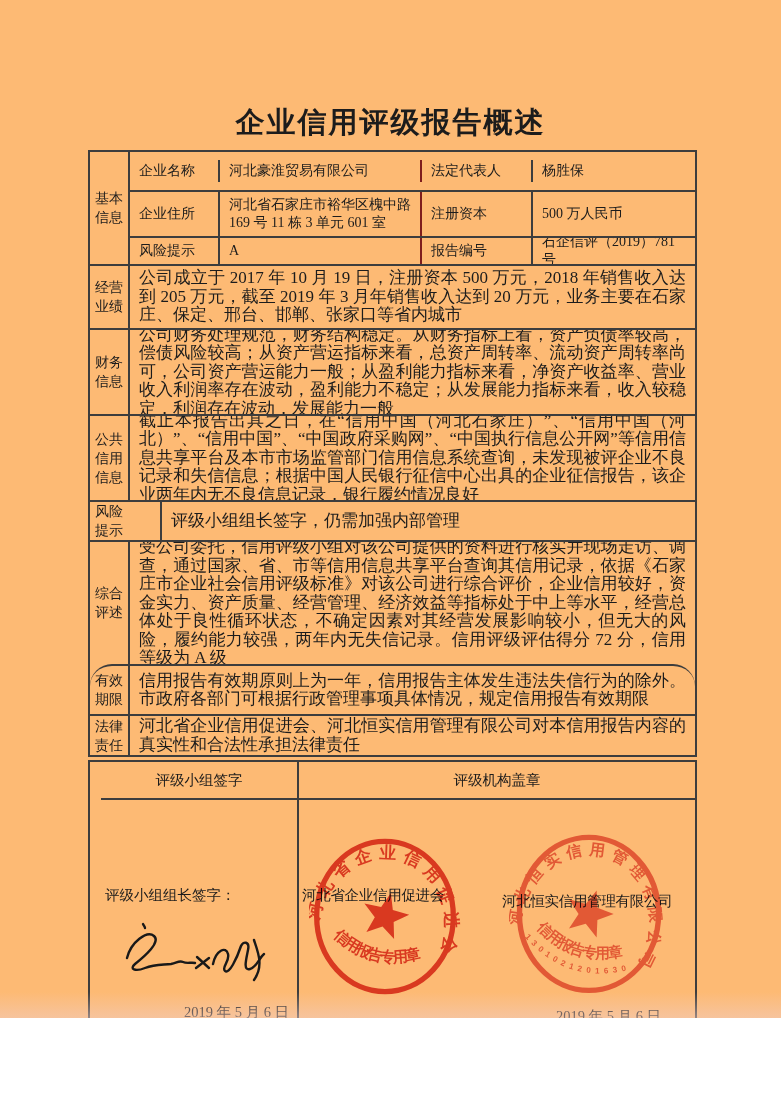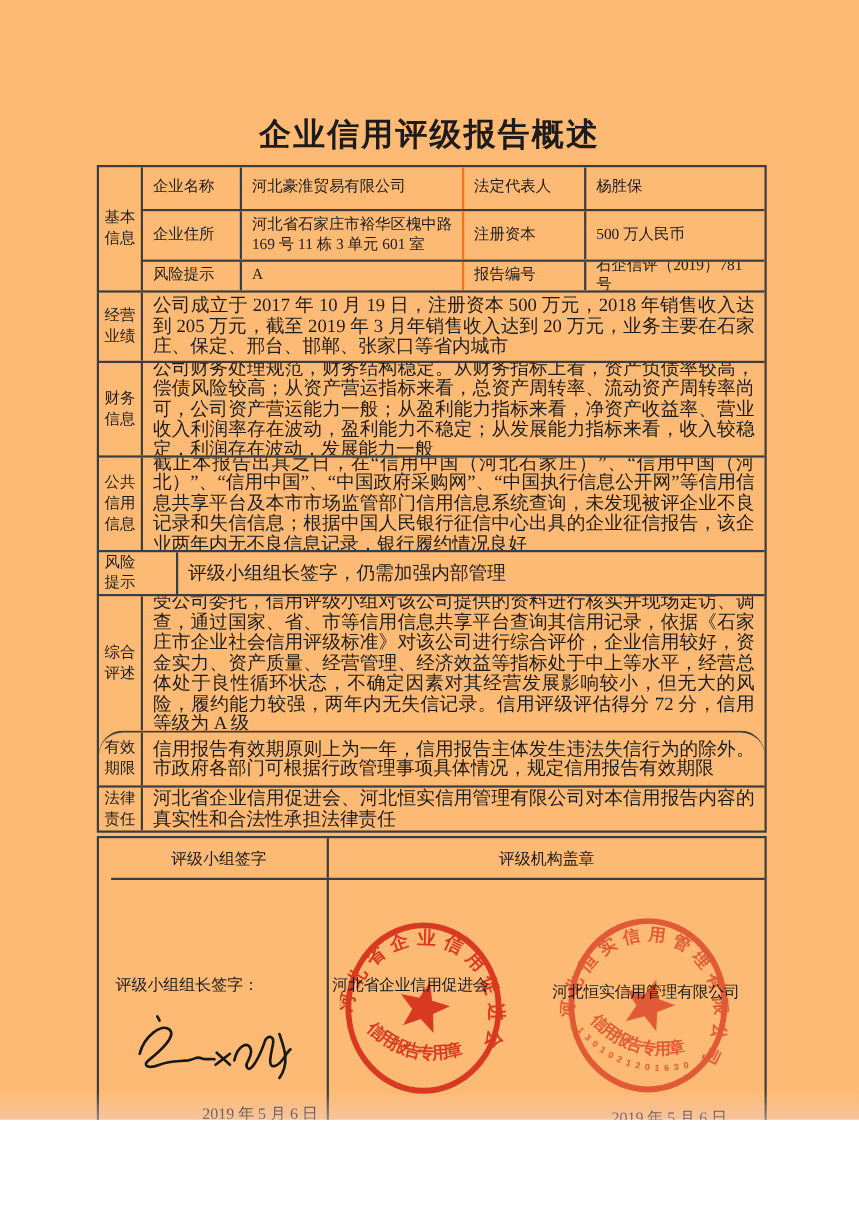--- a/index.html
+++ b/index.html
@@ -22,21 +22,21 @@
     font-size:17px; line-height:18.5px; padding:3px 9px; overflow:hidden; }
   .cell-r .jt { width:100%; text-align:justify; }
 
   
   .bi-right { flex:1; border-left:2px solid #3d3d3d; display:flex; flex-direction:column; }
   .bi-row { display:flex; border-top:2px solid #3d3d3d; flex:0 0 auto; overflow:hidden; }
   .bi-row.first { border-top:none; }
   .bi-cell { display:flex; align-items:center; padding:2px 9px; font-size:14px; line-height:18px; overflow:hidden; }
   .bc1 { width:88px; flex:0 0 88px; }
   .bc2 { width:202px; flex:0 0 202px; border-left:2px solid #3d3d3d; }
-  .bc3 { width:111px; flex:0 0 111px; border-left:2px solid #f97316; }
+  .bc3 { width:111px; flex:0 0 111px; border-left:2px solid #7f1d1d; }
   .bc4 { flex:1; border-left:2px solid #3d3d3d; }
 
   
   .sig-tbl { position:absolute; left:88px; top:760px; width:609px; height:281px;
     border:2px solid #3d3d3d; display:flex; flex-direction:column;padding-left:11px; }
   .sig-head { display:flex; flex:0 0 36px; }
   .sig-head-cell { display:flex; align-items:center; justify-content:center; font-size:14.5px; }
   .shc-left { width:196px; flex:0 0 196px; }
   .shc-right { flex:1; border-left:2px solid #3d3d3d; }
   .sig-body { display:flex; flex:1; border-top:2px solid #3d3d3d; }
@@ -66,21 +66,21 @@
 
 <div class="sheet">
 
   <div class="doc-title">企业信用评级报告概述</div>
 
   <div class="tbl">
 
     <div class="row first" style="flex:0 0 112px;">
       <div class="lbl">基本信息</div>
       <div class="bi-right">
-        <div class="bi-row first" style="flex:0 0 38px;">
+        <div class="bi-row first" style="flex:0 0 38px;align-items:center;">
           <div class="bi-cell bc1">企业名称</div>
           <div class="bi-cell bc2">河北豪淮贸易有限公司</div>
           <div class="bi-cell bc3">法定代表人</div>
           <div class="bi-cell bc4">杨胜保</div>
         </div>
         <div class="bi-row" style="flex:0 0 46px;">
           <div class="bi-cell bc1">企业住所</div>
           <div class="bi-cell bc2">河北省石家庄市裕华区槐中路 169 号 11 栋 3 单元 601 室</div>
           <div class="bi-cell bc3">注册资本</div>
           <div class="bi-cell bc4">500 万人民币</div>

